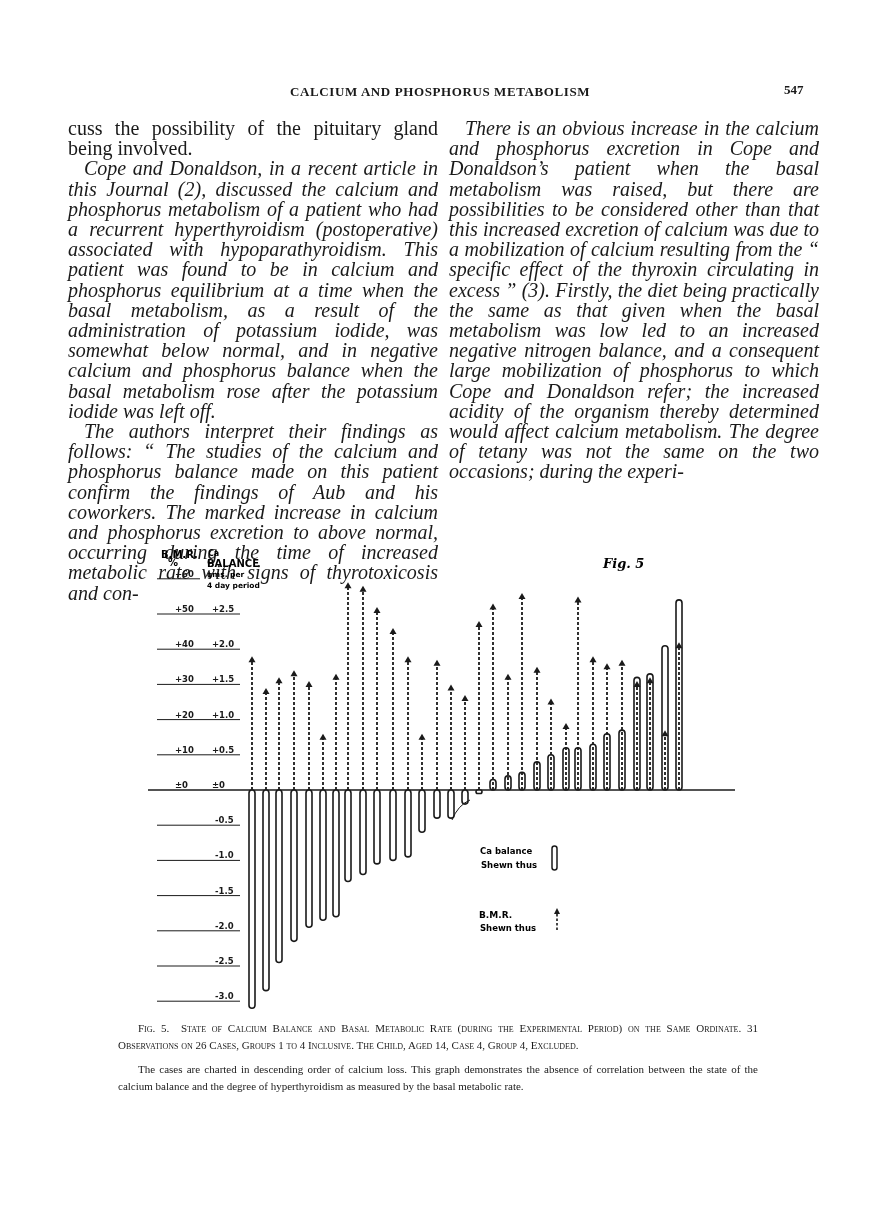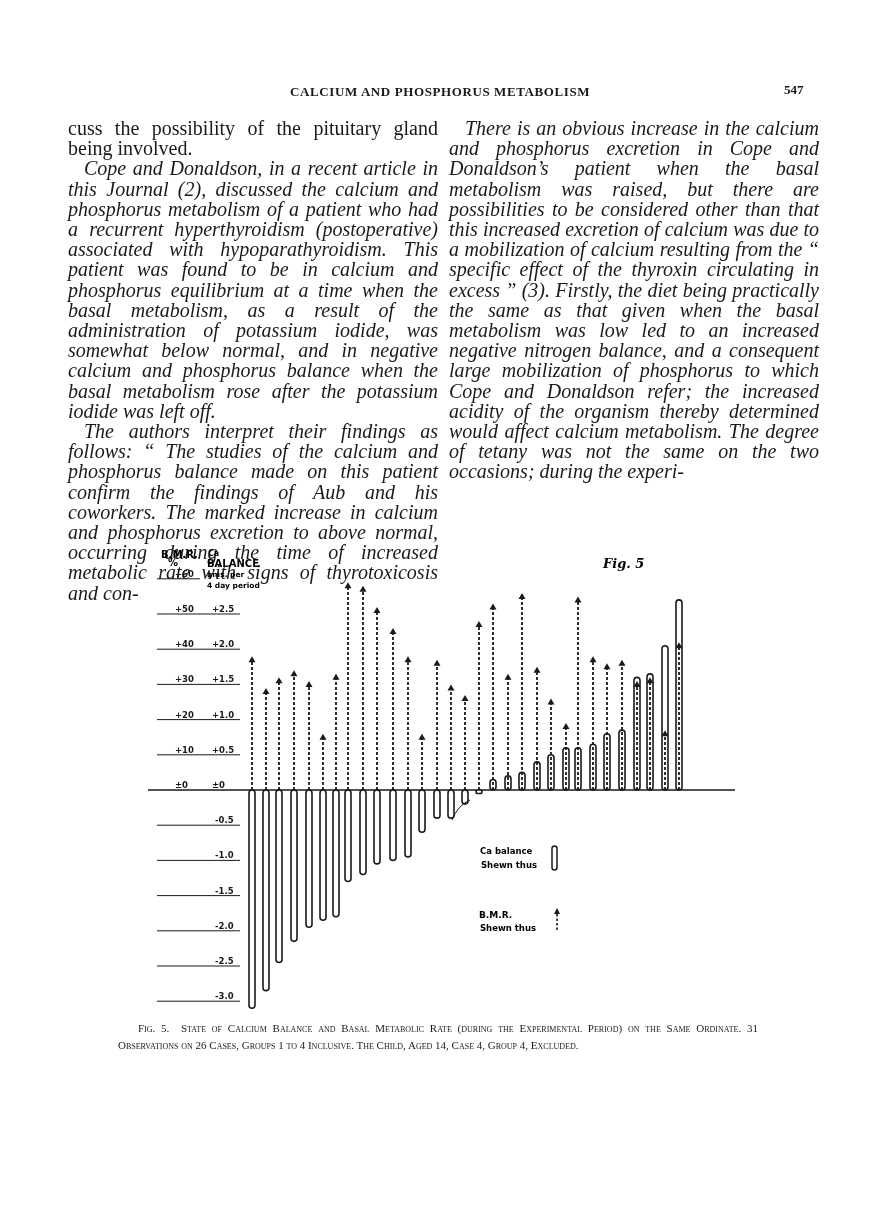--- a/index.html
+++ b/index.html
@@ -193,13 +193,14 @@
     <g id="legend-symbols">
         <rect x="552" y="846" width="5" height="24" rx="2.5" ry="2.5" fill="#ffffff" stroke="#1a1a1a" stroke-width="1.5"></rect>
         <line x1="557" y1="914" x2="557" y2="932" stroke="#1a1a1a" stroke-width="1.6" stroke-dasharray="2.5,2"></line>
         <path d="M 554 914 L 557 908 L 560 914 Z" fill="#1a1a1a"></path>
       </g>
   </svg>
 </div>
 
 <div class="caption">
   <p><span class="sc">Fig. 5.</span>&nbsp; <span class="sc">State of Calcium Balance and Basal Metabolic Rate (during the Experimental Period) on the Same Ordinate. 31 Observations on 26 Cases, Groups 1 to 4 Inclusive. The Child, Aged 14, Case 4, Group 4, Excluded.</span></p>
+  <p class="note">The cases are charted in descending order of calcium loss. This graph demonstrates the absence of correlation between the state of the calcium balance and the degree of hyperthyroidism as measured by the basal metabolic rate.</p>
 </div>
 
 </body></html>

